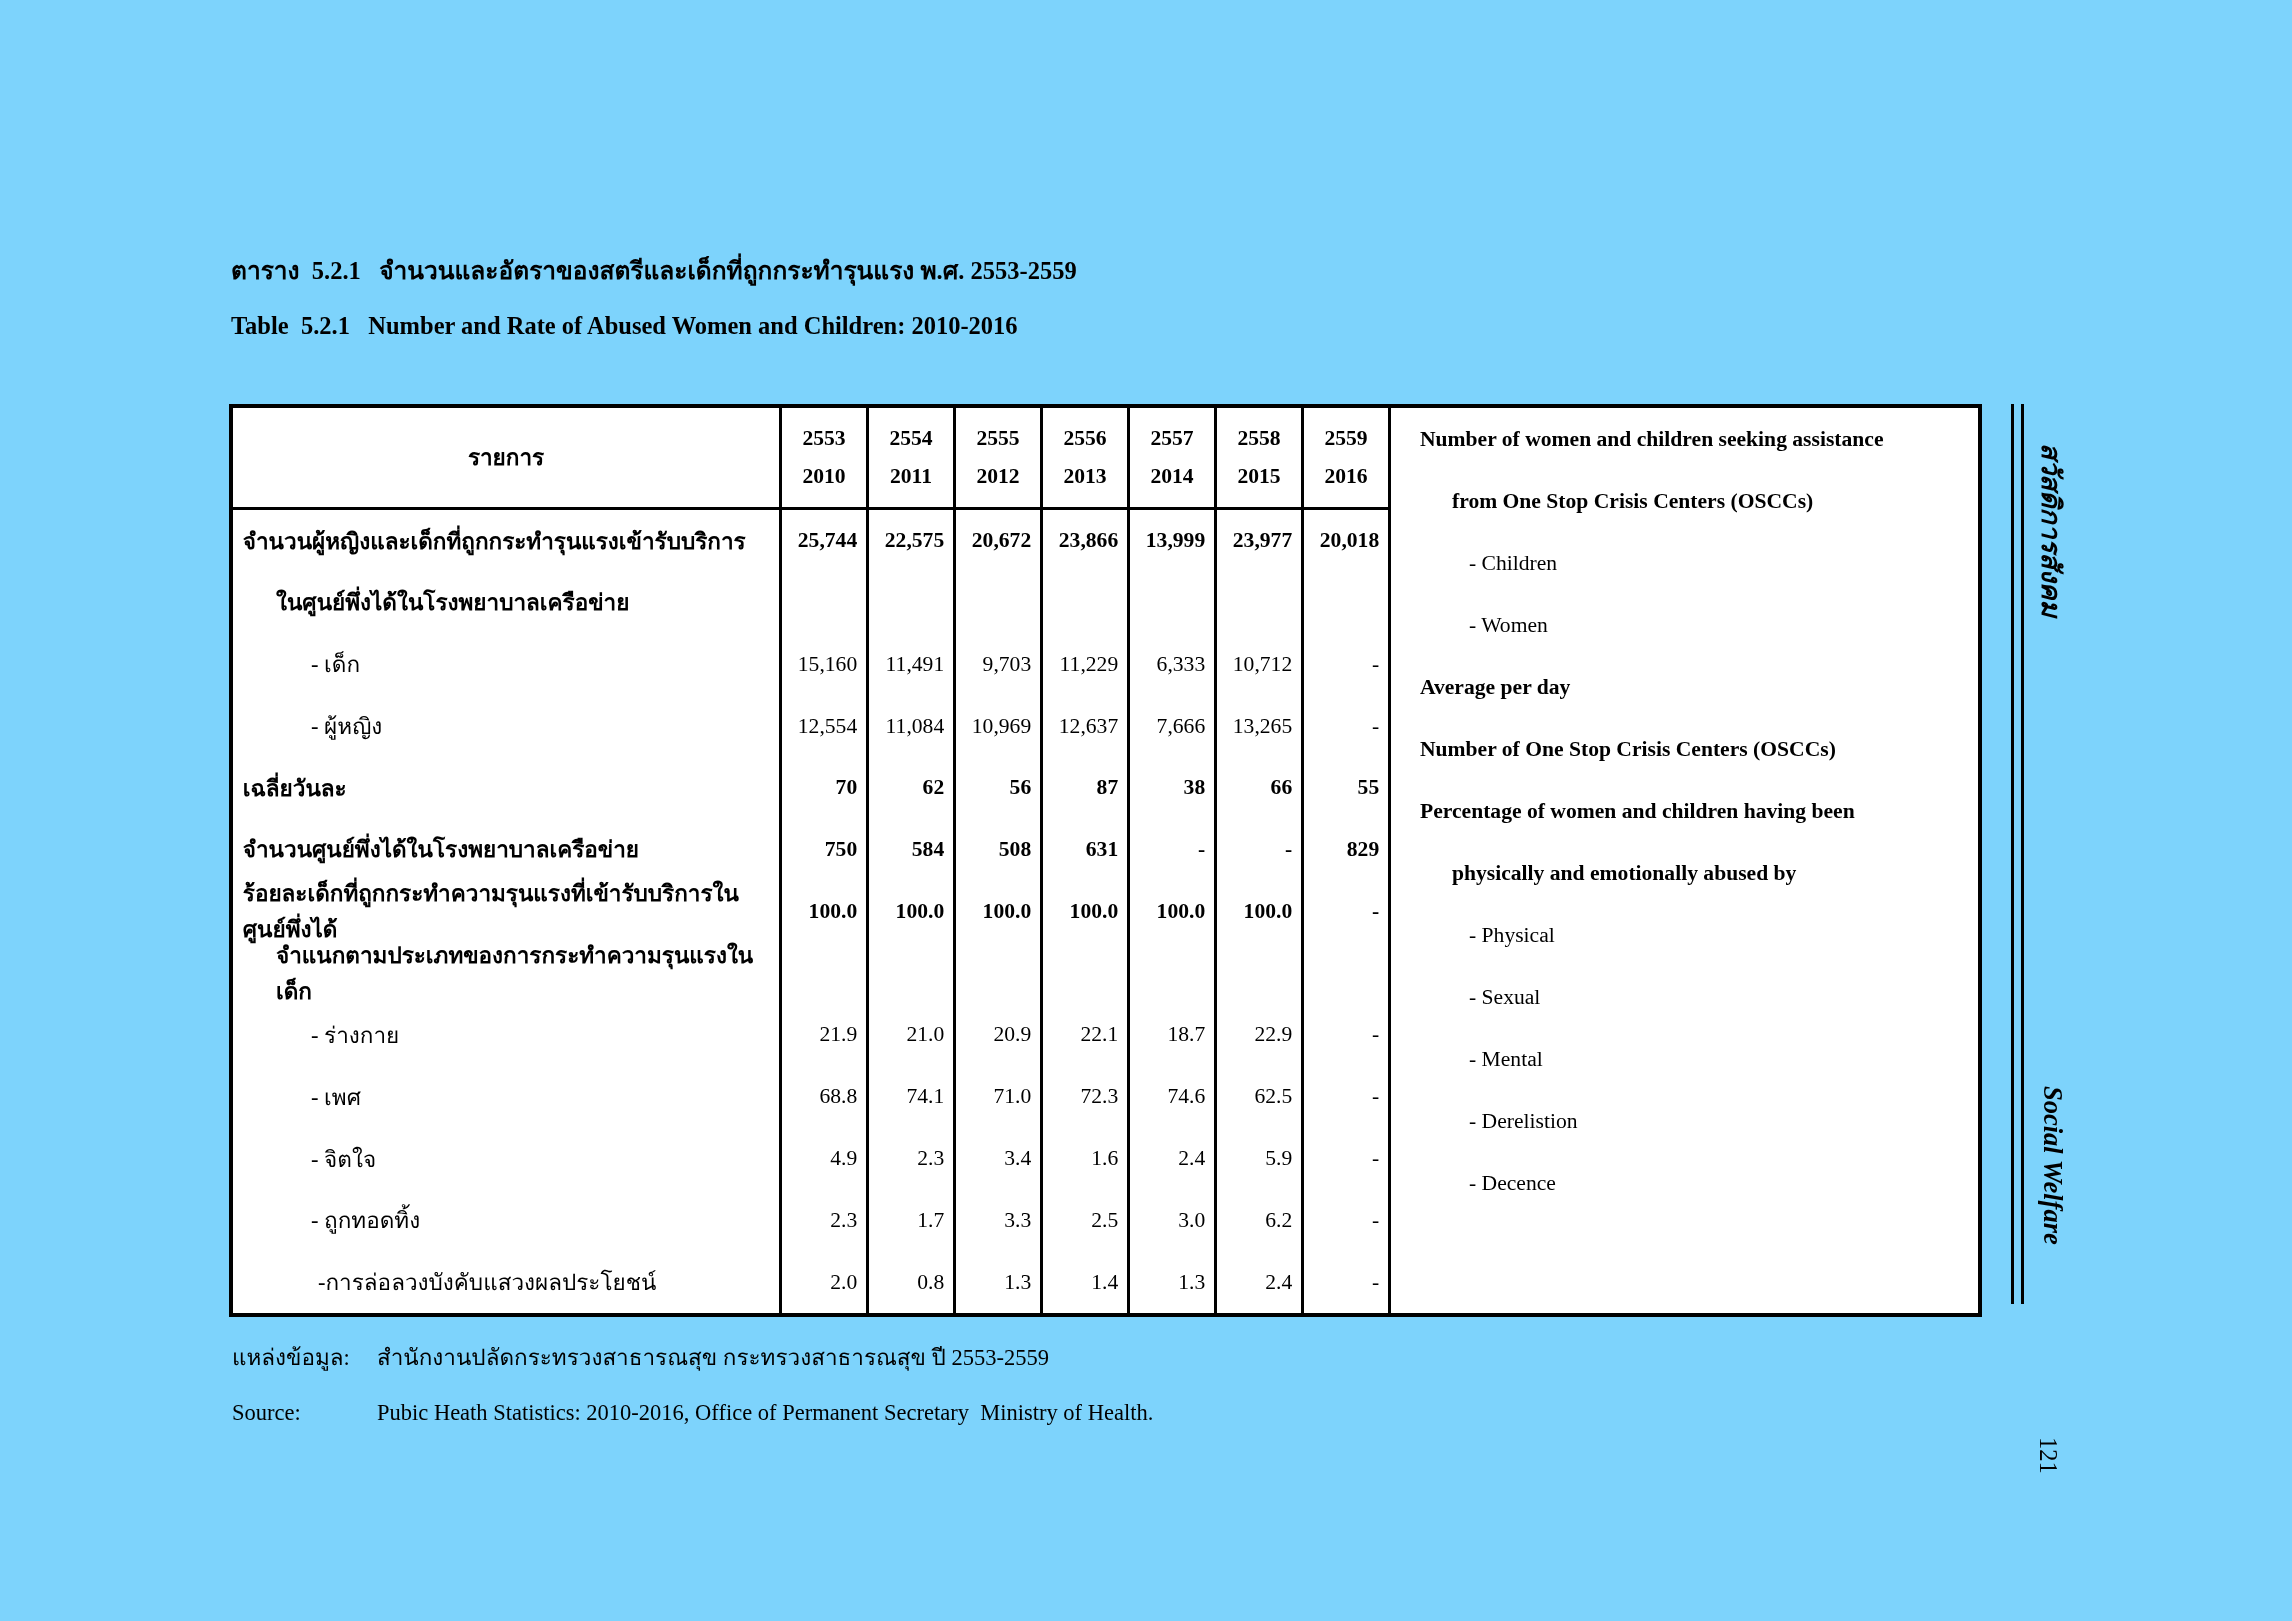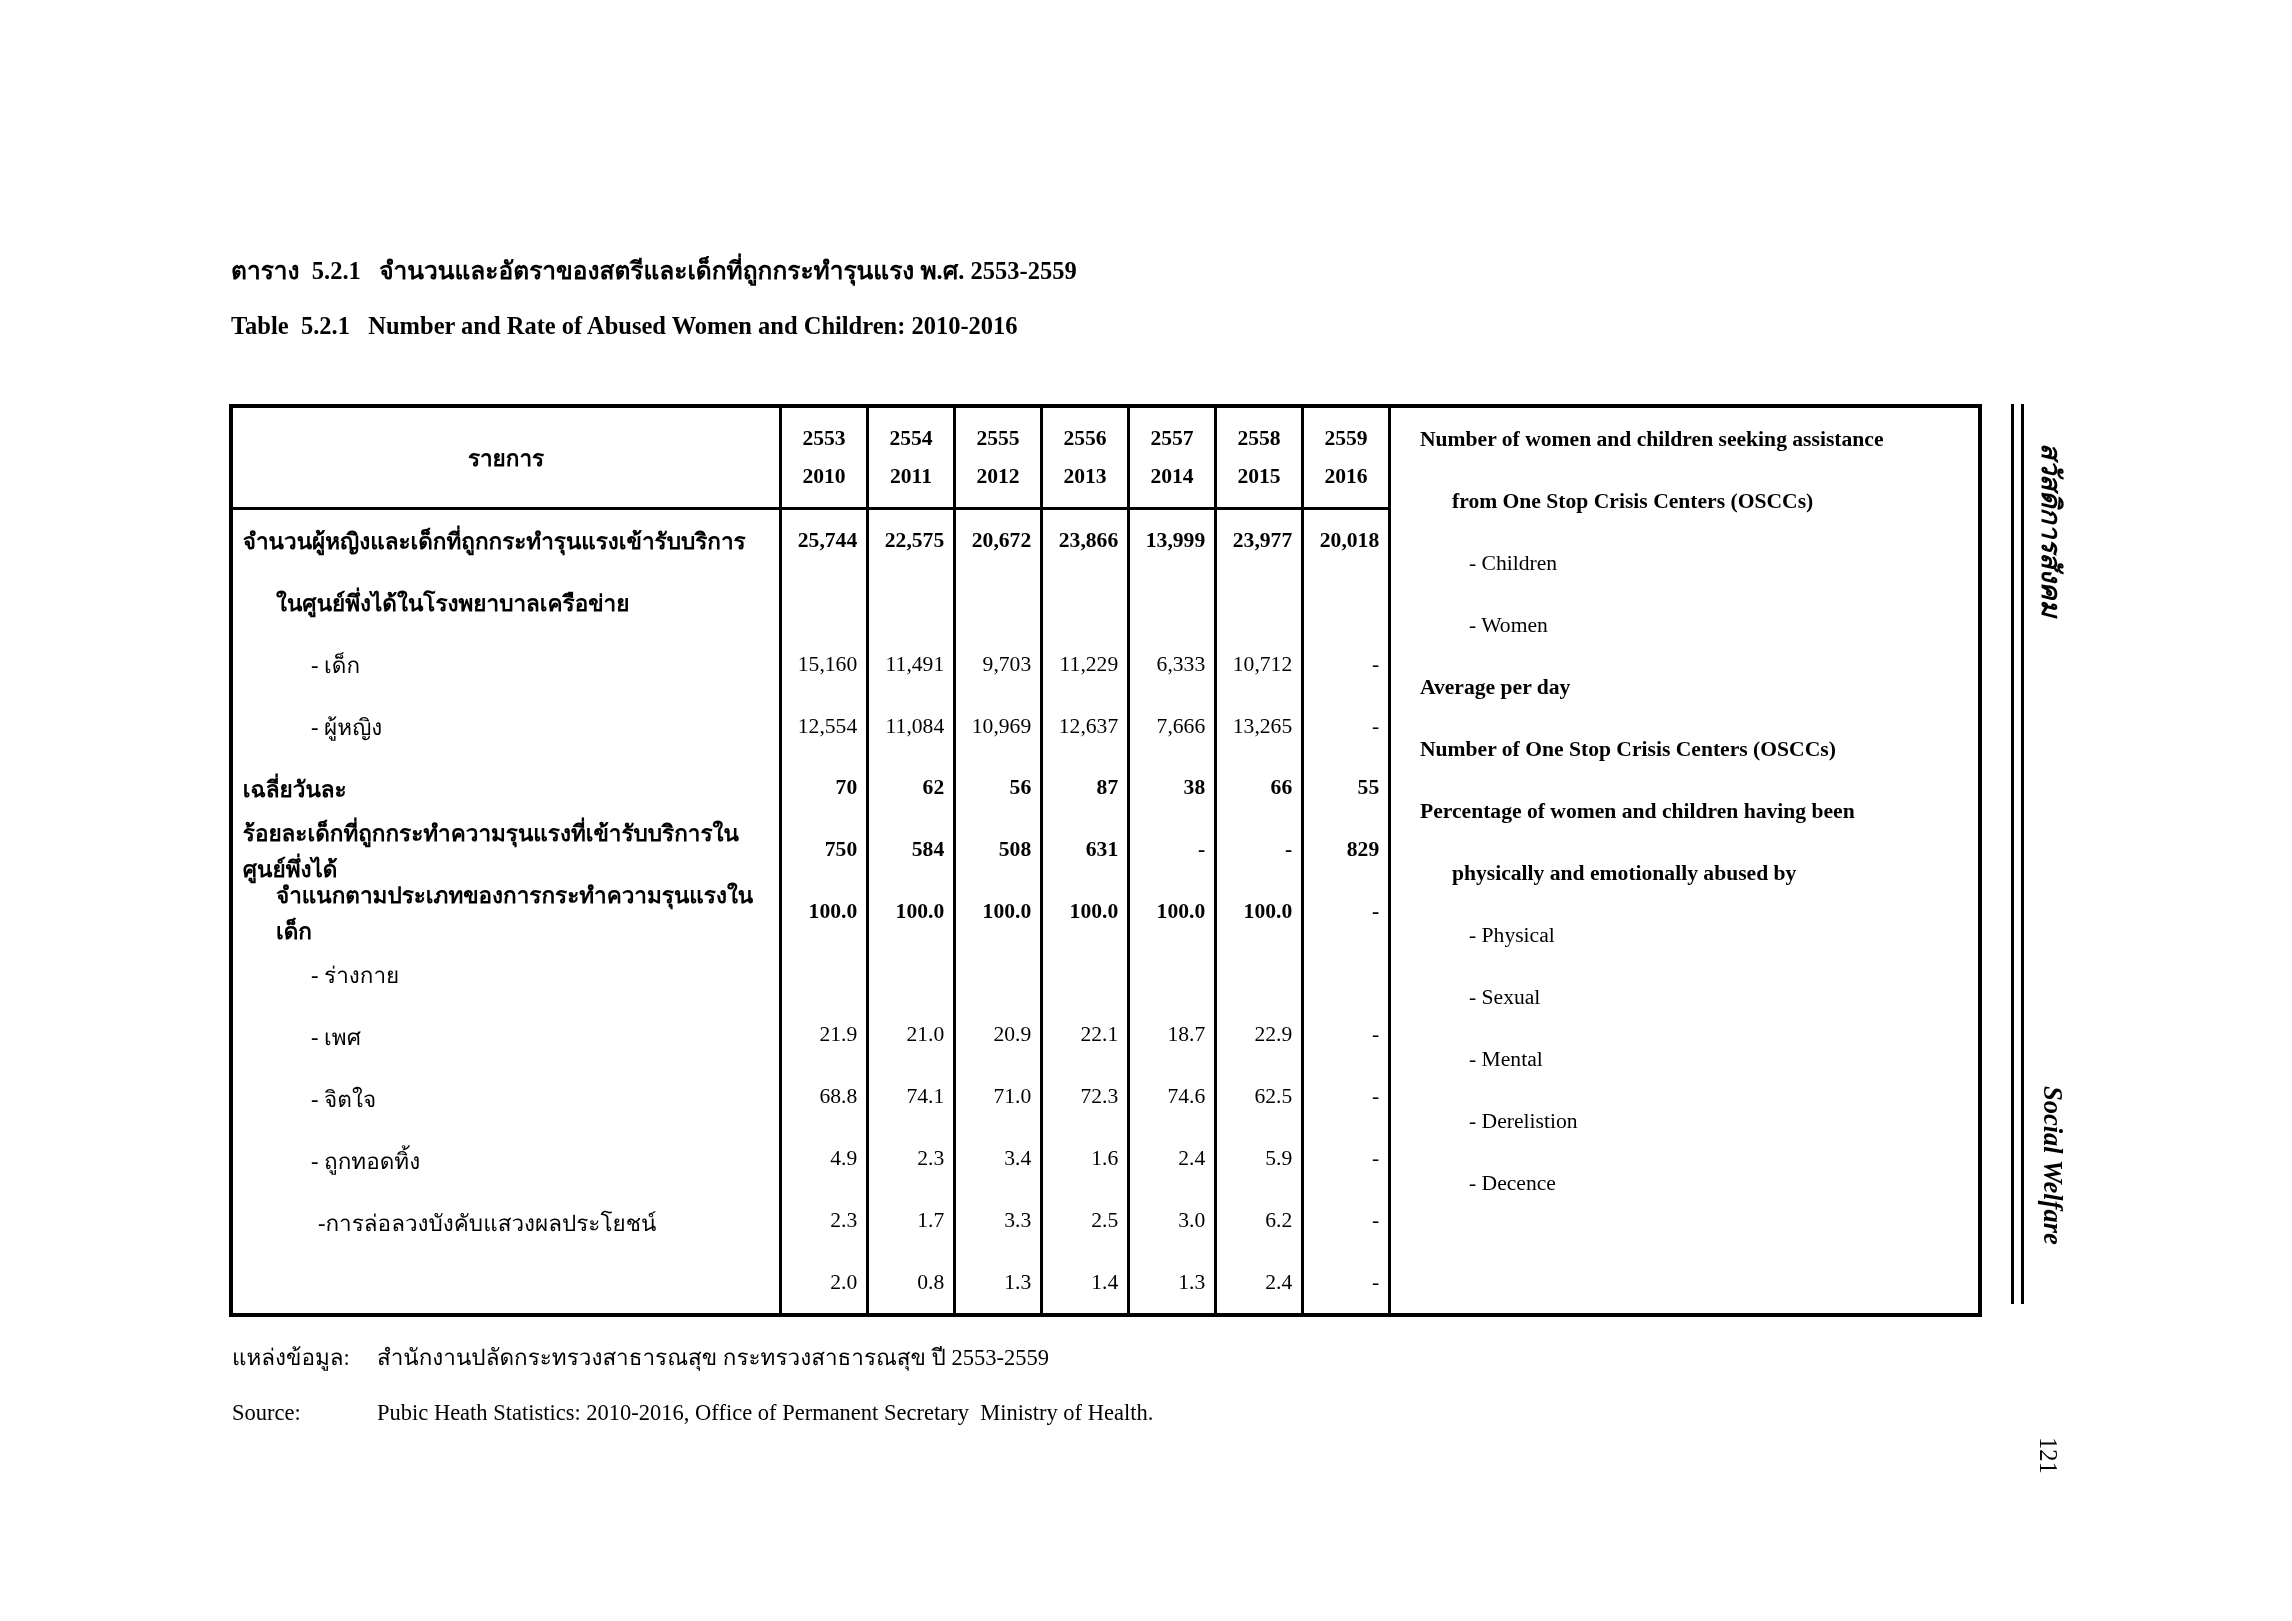--- a/index.html
+++ b/index.html
@@ -1,17 +1,17 @@
 <!DOCTYPE html>
 <html><head>
 <meta charset="utf-8">
 <style>
   html,body{margin:0;padding:0;background:#888;}
   .page{
-    position:relative;width:2293px;height:1621px;background:#ffffff;
+    position:relative;width:2293px;height:1621px;background:#7dd3fc;
     font-family:"Liberation Serif","DejaVu Serif",serif;color:#000;overflow:hidden;
   }
   .title{position:absolute;left:231px;font-weight:bold;font-size:24.5px;white-space:pre;}
   .title-th{top:251px;}
   .title-en{top:312px;}
 
   .stat-table{
     position:absolute;left:229px;top:404px;width:1753px;height:913px;
     border:4.9px solid #000;box-sizing:border-box;display:flex;background:#fff;
   }
@@ -63,20 +63,21 @@
   <div class="title title-en">Table  5.2.1   Number and Rate of Abused Women and Children: 2010-2016</div>
 
   <div class="stat-table" id="stat-table">
       <div class="col col-th">
         <div class="hcell">รายการ</div>
         <div class="line ind-th-0 b">จำนวนผู้หญิงและเด็กที่ถูกกระทำรุนแรงเข้ารับบริการ</div>
         <div class="line ind-th-1 b">ในศูนย์พึ่งได้ในโรงพยาบาลเครือข่าย</div>
         <div class="line ind-th-2">- เด็ก</div>
         <div class="line ind-th-2">- ผู้หญิง</div>
         <div class="line ind-th-0 b">เฉลี่ยวันละ</div>
+        <div class="line ind-th-0 b">จำนวนศูนย์พึ่งได้ในโรงพยาบาลเครือข่าย</div>
         <div class="line ind-th-0 b">ร้อยละเด็กที่ถูกกระทำความรุนแรงที่เข้ารับบริการในศูนย์พึ่งได้</div>
         <div class="line ind-th-1 b">จำแนกตามประเภทของการกระทำความรุนแรงในเด็ก</div>
         <div class="line ind-th-2">- ร่างกาย</div>
         <div class="line ind-th-2">- เพศ</div>
         <div class="line ind-th-2">- จิตใจ</div>
         <div class="line ind-th-2">- ถูกทอดทิ้ง</div>
         <div class="line ind-th-3">-การล่อลวงบังคับแสวงผลประโยชน์</div>
       </div>
       <div class="col col-year">
         <div class="hcell hcell-year">

